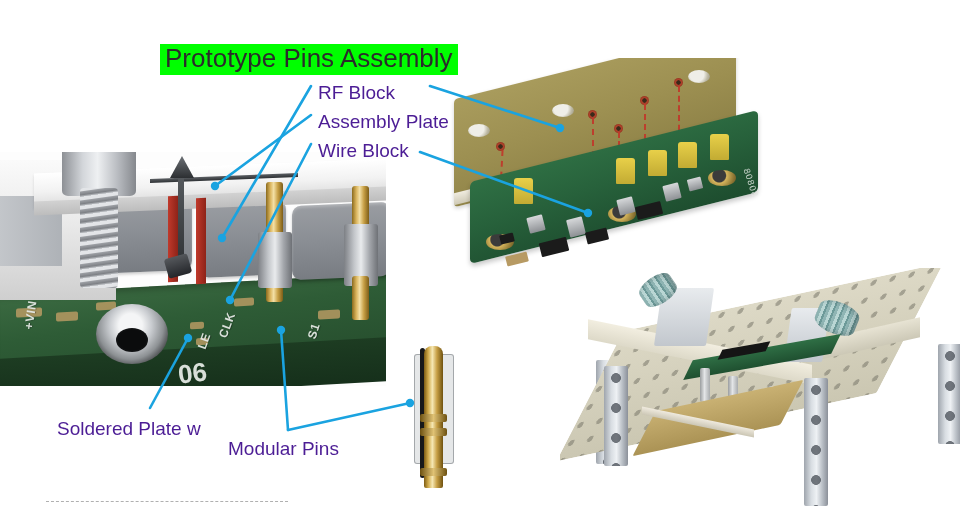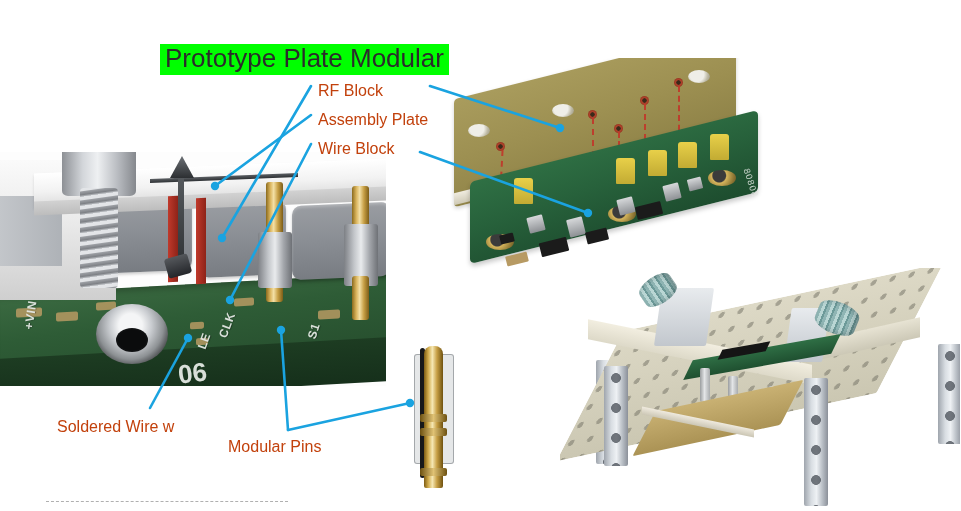--- a/index.html
+++ b/index.html
@@ -29,21 +29,21 @@
     color:#2b2b2b;
     font-size:26px; font-weight:400;
     padding:1px 5px 3px 5px;
     white-space:nowrap;
     line-height:1.05;
   }
 
   
   .callout {
     position:absolute;
-    font-size:16px; color:#c2410c; white-space:nowrap;
+    font-size:19px; color:#4c1d95; white-space:nowrap;
     line-height:1.18;
   }
   #lbl-rf-block        { left:318px; top:82px; }
   #lbl-prototype-plate { left:318px; top:111px; }
   #lbl-cntl-block      { left:318px; top:140px; }
   #lbl-soldered-wire   { left:57px;  top:416px; line-height:1.32; }
   #lbl-spring-pins     { left:228px; top:438px; }
 
   
   #leaders { position:absolute; inset:0; pointer-events:none; }
@@ -291,21 +291,21 @@
     position:absolute; left:46px; top:501px; width:242px;
     border-top:1px dashed #b0b0b0;
   }
 </style>
 </head>
 <body>
 
 <div id="slide">
 
   <div class="title-sub-wrap">
-    <span class="title-sub">Prototype Plate Modular</span>
+    <span class="title-sub">Prototype Pins Assembly</span>
   </div>
 
   <div class="figure" id="fig-crosssection">
     <div class="cs-bg-white"></div>
 
     <div class="cs-pcb"></div>
     <div class="cs-pcb-dark"></div>
 
     <div class="pcb-pad" style="left:16px;  top:156px; width:26px; height:9px;"></div>
     <div class="pcb-pad" style="left:56px;  top:160px; width:22px; height:9px;"></div>
@@ -454,21 +454,21 @@
     </div>
     <div class="pf-leg" style="left:378px; top:76px;  height:100px;">
       <div class="pf-leg-holes"></div>
     </div>
   </div>
 
   <div class="callout" id="lbl-rf-block">RF Block</div>
   <div class="callout" id="lbl-prototype-plate">Assembly Plate</div>
   <div class="callout" id="lbl-cntl-block">Wire Block</div>
   <div class="callout" id="lbl-soldered-wire">
-    <div>Soldered Wire w</div>
+    <div>Soldered Plate w</div>
   </div>
   <div class="callout" id="lbl-spring-pins">Modular Pins</div>
 
   <svg id="leaders" width="961" height="511" viewBox="0 0 961 511">
     <g stroke="#1aa3e0" stroke-width="2.6" fill="none" stroke-linecap="round">
 
       <line x1="311" y1="86" x2="222" y2="238"></line>
 
       <line x1="311" y1="115" x2="215" y2="186"></line>
 

